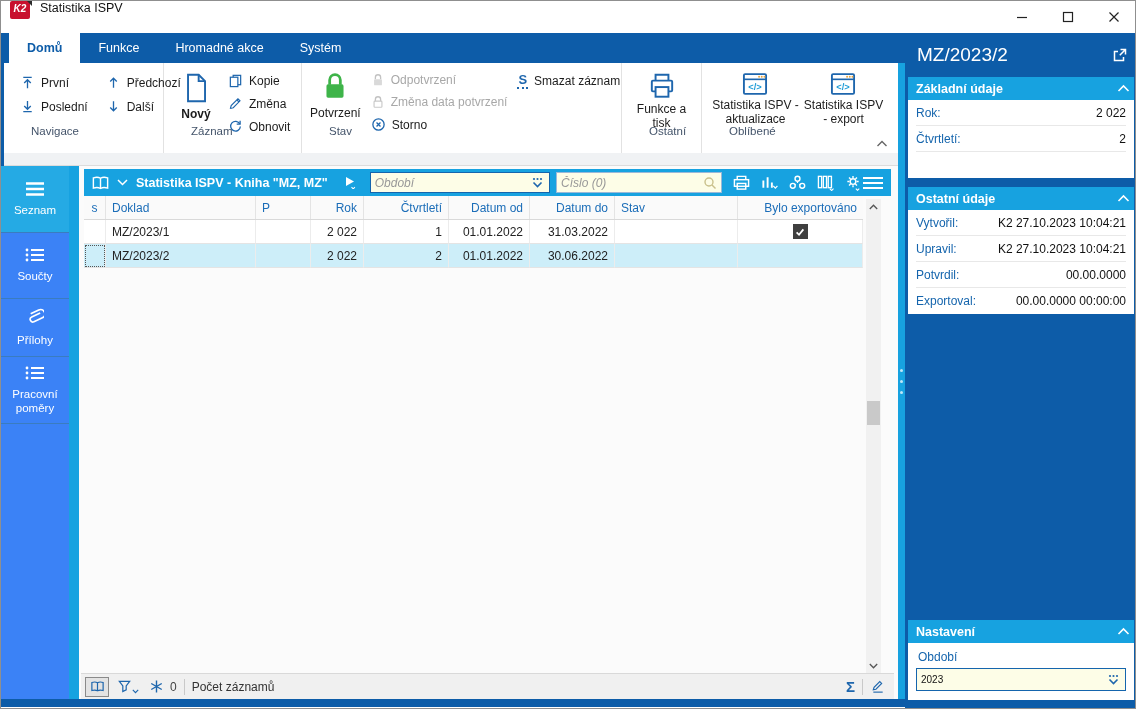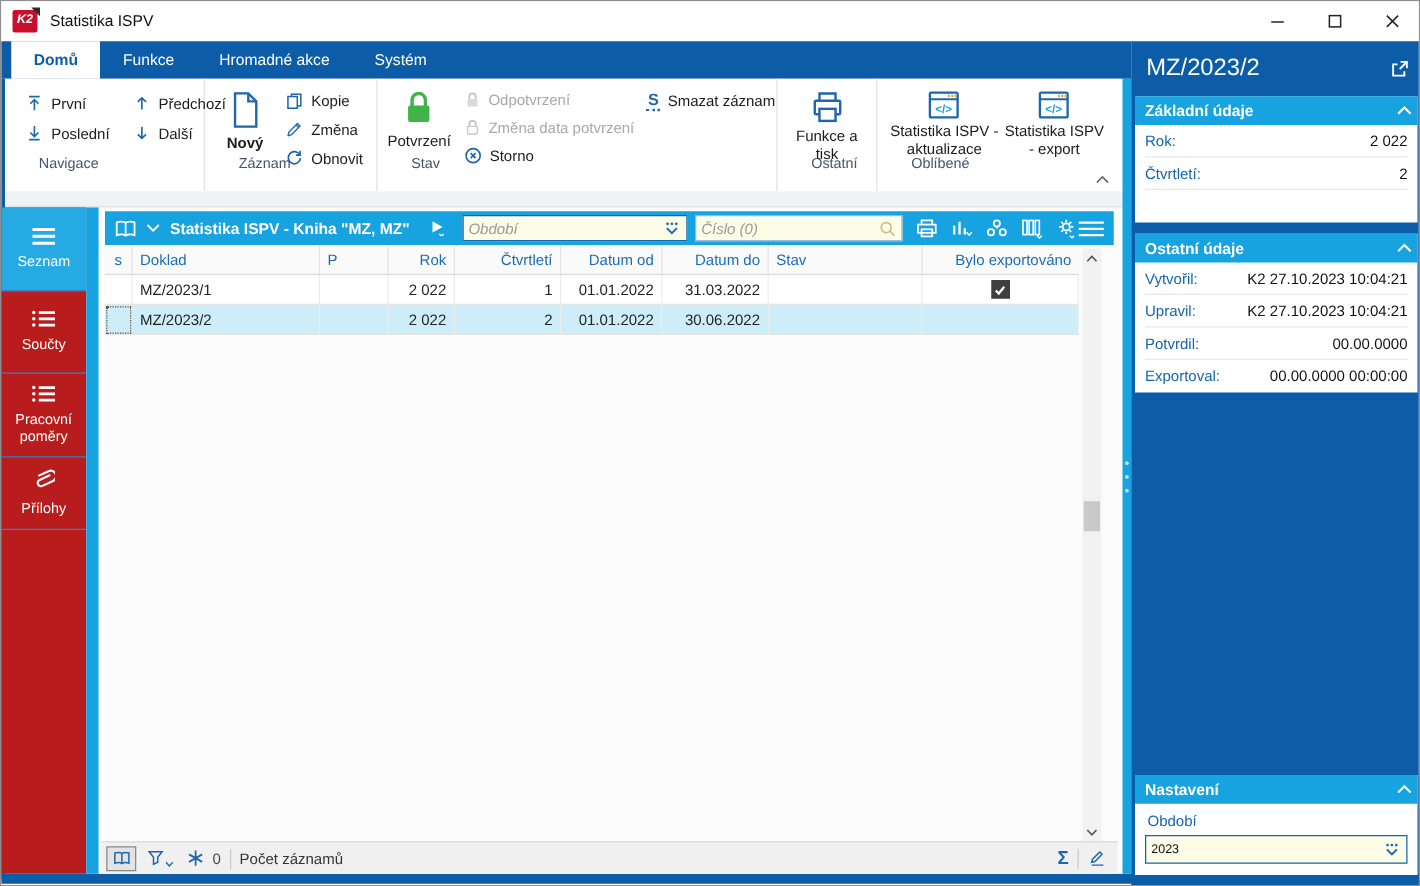--- a/index.html
+++ b/index.html
@@ -5,21 +5,21 @@
   * { margin:0; padding:0; box-sizing:border-box; }
   html,body { background:#c8c8c8; }
   body { font-family:"Liberation Sans", sans-serif; }
   .window {
     position:relative; width:1136px; height:709px; background:#fff;
     border:1px solid #8f8f8f; overflow:hidden;
   }
   svg { display:block; }
 
   
-  .titlebar { position:absolute; left:0; top:0; width:1136px; height:32px; background:#fff; display:flex; align-items:center; }
+  .titlebar { position:absolute; left:0; top:0; width:1136px; height:32px; background:#fff; display:flex; align-items:flex-start; }
   .k2logo { width:20px; height:18px; margin-left:9px; position:relative; background:#c8102e; border-radius:2px; }
   .k2logo::after { content:""; position:absolute; right:-2px; top:-2px; border-left:7px solid transparent; border-top:7px solid #2b2b2b; }
   .k2logo span { position:absolute; left:0; top:2px; width:100%; text-align:center; color:#fff; font-size:10px; font-weight:bold; font-style:italic; }
   .apptitle { margin-left:10px; font-size:12.5px; color:#111; }
   .wcontrols { margin-left:auto; display:flex; height:32px; }
   .wbtn { width:46px; height:32px; display:flex; align-items:center; justify-content:center; color:#222; }
 
   
   .tabbar { position:absolute; left:0; top:32px; width:904px; height:30px; background:#0d5ca8; display:flex; align-items:flex-end; padding-left:8px; }
   .tab { height:30px; line-height:30px; padding:0 18px; color:#fff; font-size:12.5px; }
@@ -35,21 +35,21 @@
   .rgroup { position:relative; border-right:1px solid #e2e2e2; padding:6px 8px 18px 8px; }
   .rgroup-label { position:absolute; left:0; bottom:16px; width:100%; text-align:left; font-size:11.5px; color:#44546a;padding-left:27px; }
   .ritem { display:flex; align-items:center; gap:6px; font-size:12px; color:#1c1c1c; white-space:nowrap; cursor:default; }
   .ritem.disabled { color:#a8a8a8; }
   .rbig { display:flex; flex-direction:column; align-items:center; justify-content:flex-start; text-align:center; font-size:12px; color:#1c1c1c; line-height:1.15; padding-top:2px; }
   .navgrid { display:grid; grid-template-columns:auto auto; column-gap:18px; row-gap:9px; padding:6px 8px; }
   .vstack { display:flex; flex-direction:column; gap:8px; padding-top:4px; }
   .chev-collapse { position:absolute; right:10px; bottom:5px; }
 
   
-  .sidebar { position:absolute; left:0; top:165px; width:68px; height:533px; background:#b91c1c; display:flex; flex-direction:column; }
+  .sidebar { position:absolute; left:0; top:165px; width:68px; height:533px; background:#3b82f6; display:flex; flex-direction:column; }
   .sbitem { display:flex; flex-direction:column; align-items:center; justify-content:center; gap:7px; color:#fff; font-size:11.5px; text-align:center; border-bottom:1px solid #3a7cbf; line-height:1.2; padding:4px 2px; }
   .sbitem.active { background:#25aae4; }
   .vsplit { position:absolute; left:68px; top:165px; width:10px; height:533px; background:#17a2e0; }
 
   
   .tablepane { position:absolute; left:78px; top:165px; width:819px; height:533px; background:#fbfbfb; }
   .gridbar { position:absolute; left:5px; top:3px; width:807px; height:27px; background:#17a2e0; display:flex; align-items:center; }
   .gridtitle { color:#fff; font-weight:bold; font-size:12.5px; margin-left:8px; white-space:nowrap; }
   .finput { height:21px; background:#fdfde7; border:1px solid #1565ad; display:flex; align-items:center; padding:0 4px; }
   .finput input { flex:1; min-width:0; border:none; outline:none; background:transparent; font-size:12px; font-family:"Liberation Sans",sans-serif; color:#333; }
@@ -327,38 +327,38 @@
       <span>
           <svg width="22" height="16" viewBox="0 0 22 16">
             <circle cx="3" cy="3" r="1.4" fill="#fff"></circle>
             <circle cx="3" cy="8" r="1.4" fill="#fff"></circle>
             <circle cx="3" cy="13" r="1.4" fill="#fff"></circle>
             <path d="M7 3h13M7 8h13M7 13h13" stroke="#fff" stroke-width="2.2"></path>
           </svg>
         </span>
       <span>Součty</span>
     </div>
+    <div class="sbitem" style="height:58px;">
+      <span>
+          <svg width="18" height="20" viewBox="0 0 18 20">
+            <path d="M12.5 4.5l-6.6 6.6a2.6 2.6 0 0 0 3.7 3.7l6.6-6.6a4.3 4.3 0 0 0-6.1-6.1L3.8 8.4" fill="none" stroke="#fff" stroke-width="1.7" transform="rotate(20 9 10)"></path>
+          </svg>
+        </span>
+      <span>Přílohy</span>
+    </div>
     <div class="sbitem" style="height:67px;">
       <span>
           <svg width="22" height="16" viewBox="0 0 22 16">
             <circle cx="3" cy="3" r="1.4" fill="#fff"></circle>
             <circle cx="3" cy="8" r="1.4" fill="#fff"></circle>
             <circle cx="3" cy="13" r="1.4" fill="#fff"></circle>
             <path d="M7 3h13M7 8h13M7 13h13" stroke="#fff" stroke-width="2.2"></path>
           </svg>
         </span>
       <span>Pracovní poměry</span>
-    </div>
-    <div class="sbitem" style="height:58px;">
-      <span>
-          <svg width="18" height="20" viewBox="0 0 18 20">
-            <path d="M12.5 4.5l-6.6 6.6a2.6 2.6 0 0 0 3.7 3.7l6.6-6.6a4.3 4.3 0 0 0-6.1-6.1L3.8 8.4" fill="none" stroke="#fff" stroke-width="1.7" transform="rotate(20 9 10)"></path>
-          </svg>
-        </span>
-      <span>Přílohy</span>
     </div>
     <div style="flex:1;"></div>
   </div>
   <div class="vsplit"></div>
 
   <div class="tablepane">
 
     <div class="gridbar">
       <span style="margin-left:7px;">
           <svg width="19" height="16" viewBox="0 0 20 16">

